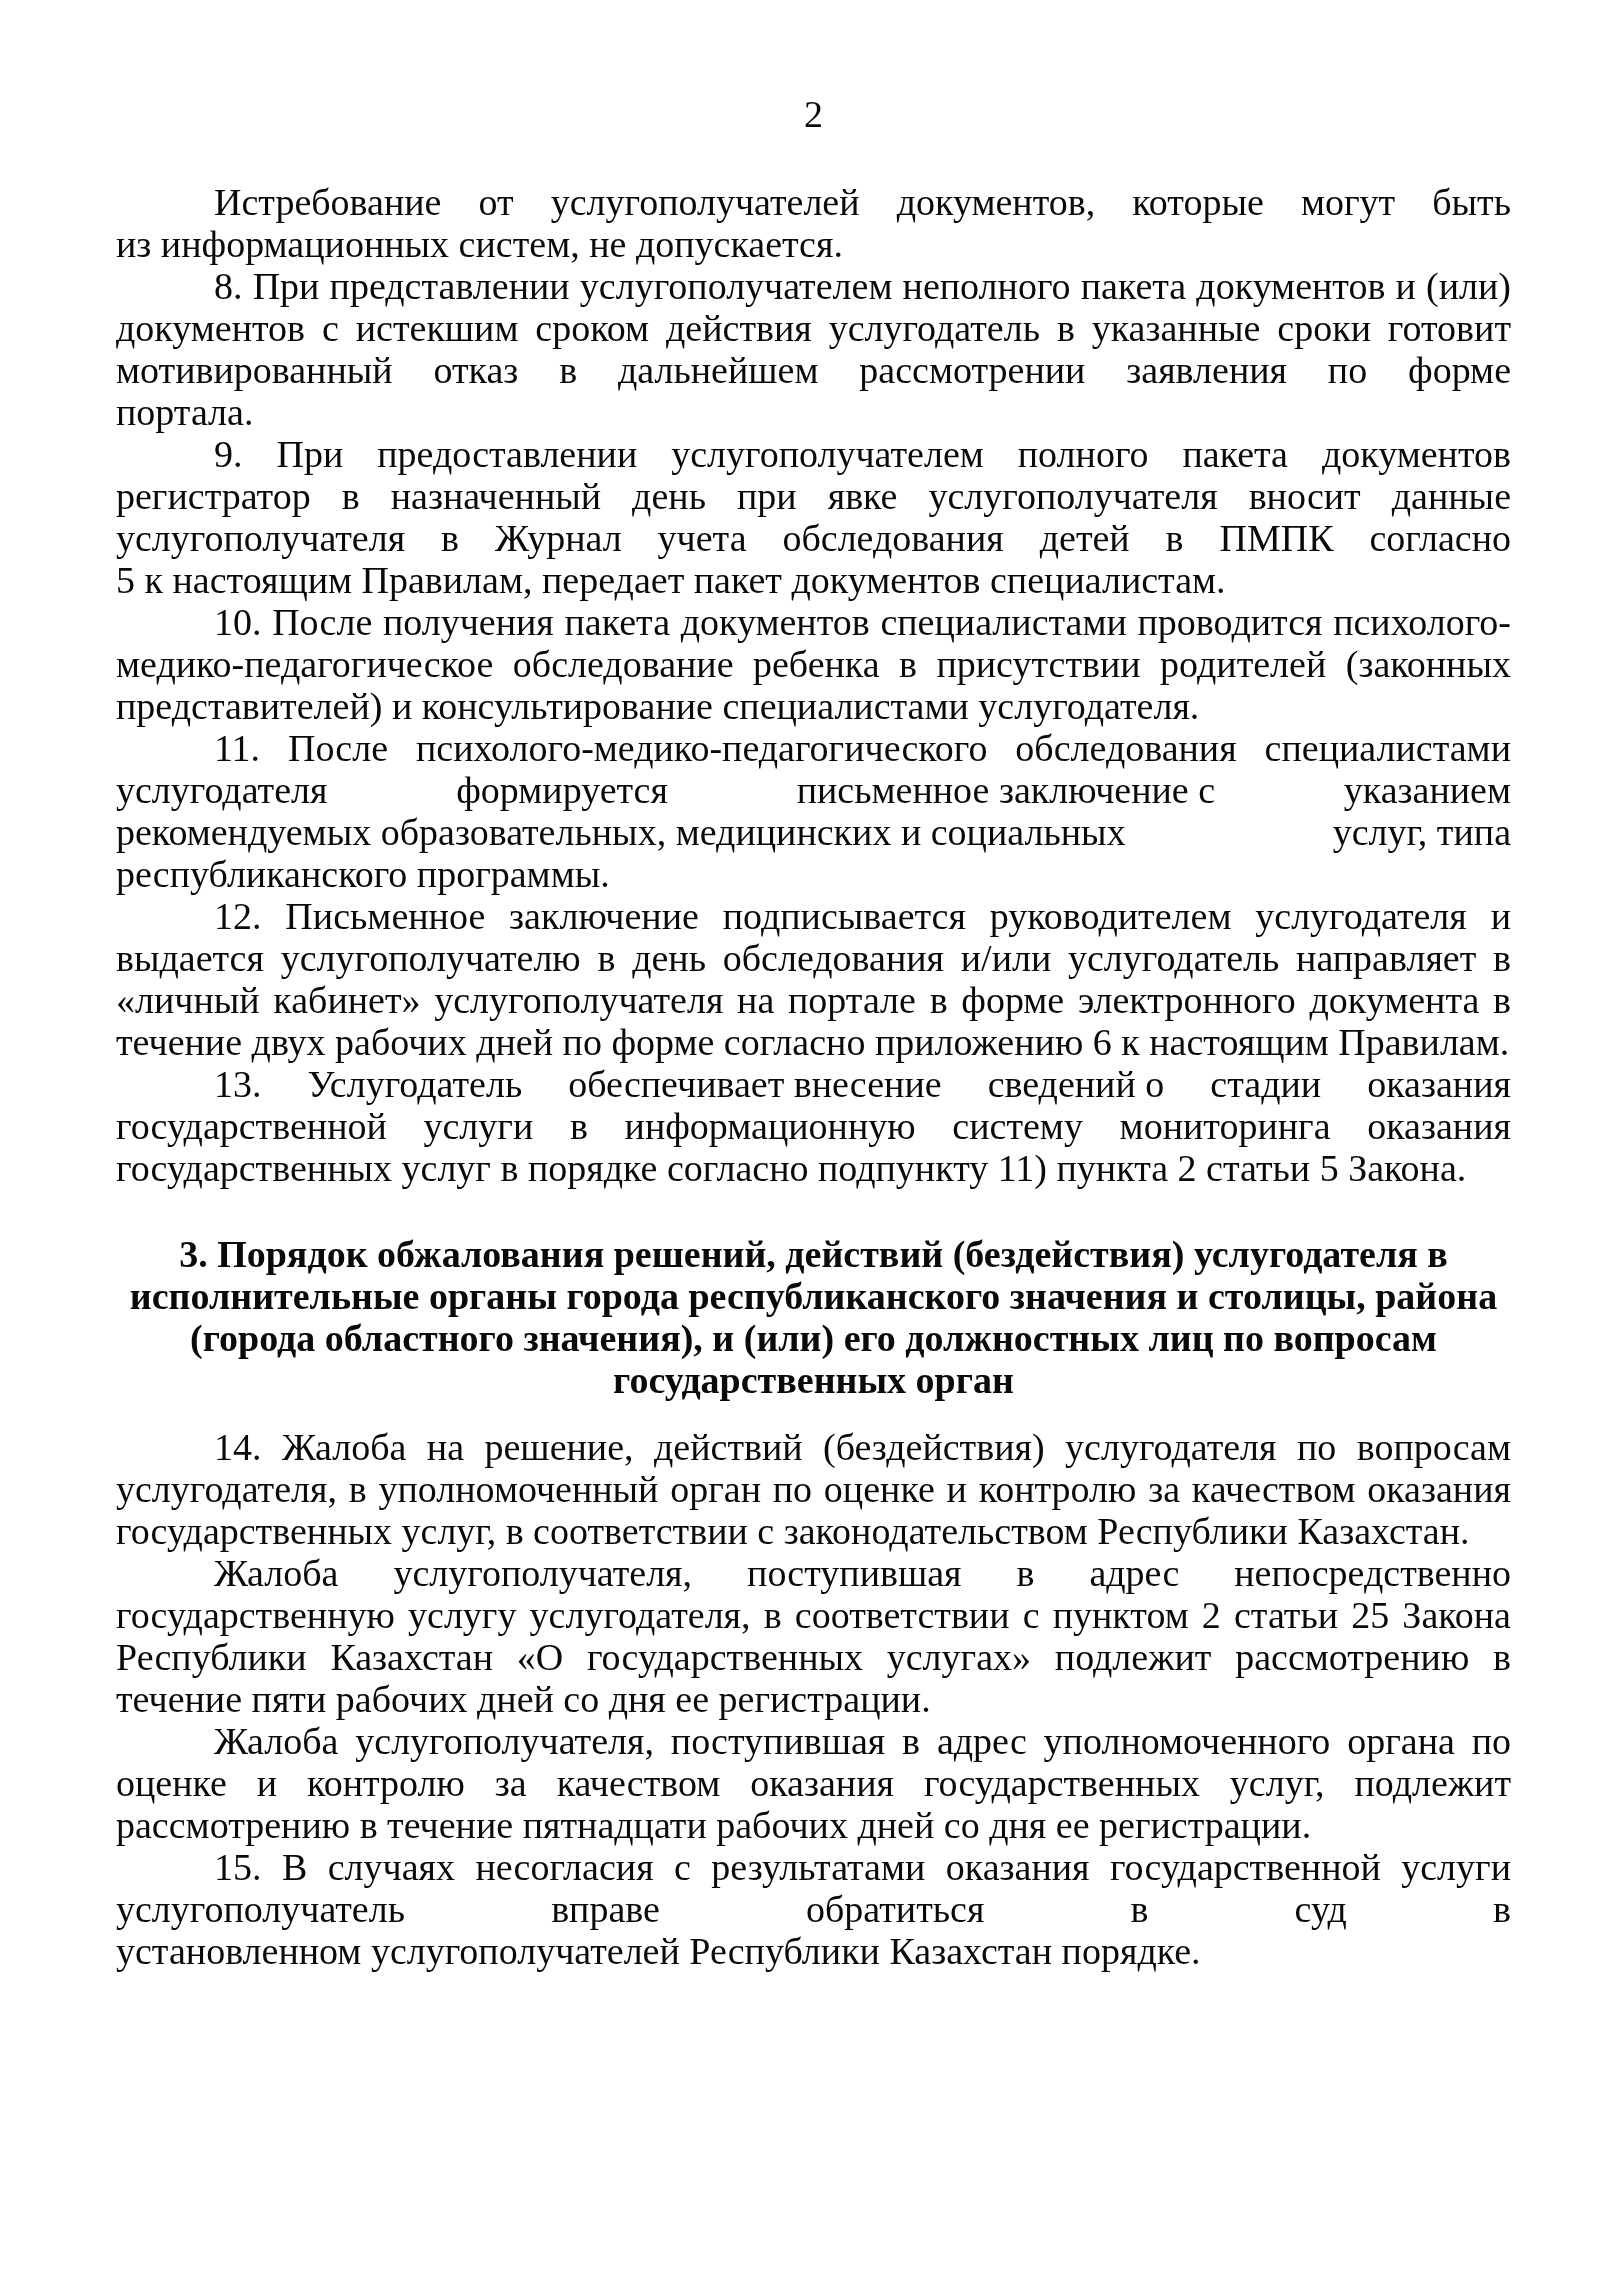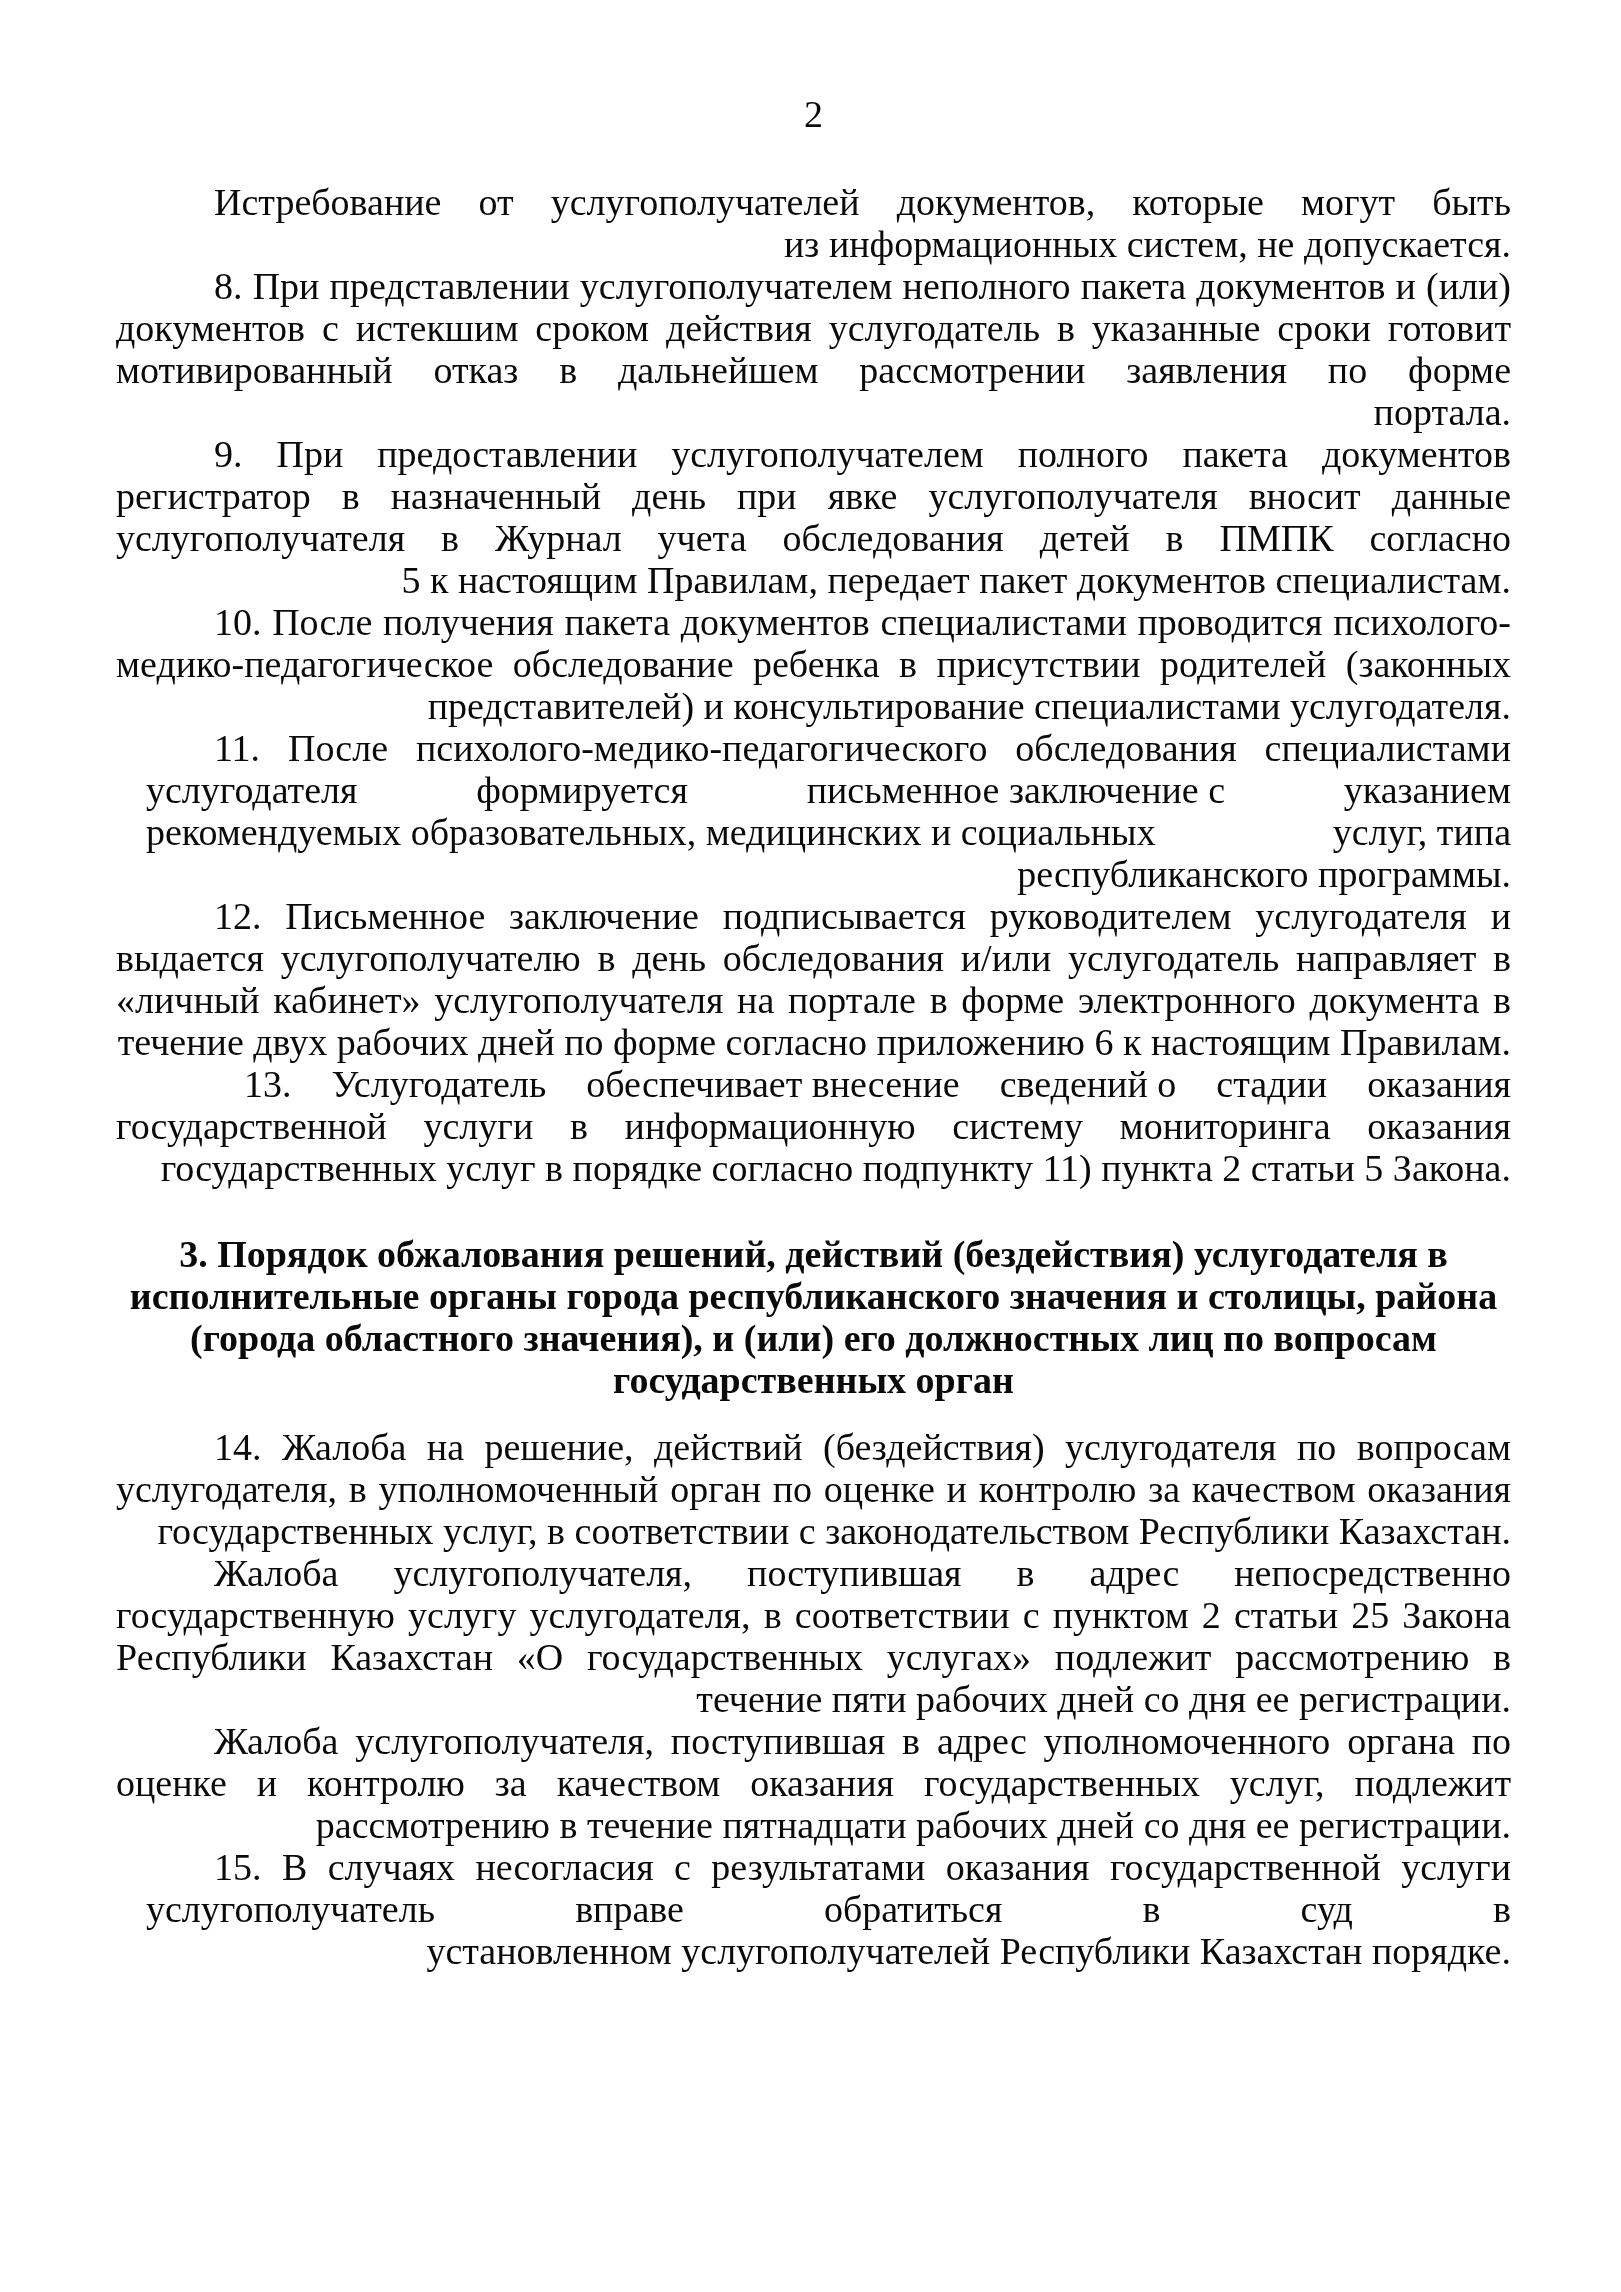--- a/index.html
+++ b/index.html
@@ -28,27 +28,26 @@
   .spacer { height: 46px; }
   .block { }
   .line {
     font-size: 38px;
     line-height: 42px;
     height: 42px;
     overflow: hidden;
     white-space: normal;
   }
   .line.just { text-align: justify; text-align-last: justify; }
-  .line.left { text-align: right; }
+  .line.left { text-align: left; }
   .line.indent { text-indent: 98px; }
   .line.spread {
     display: flex;
     justify-content: space-between;
     align-items: baseline;
-    margin-left: 30px;
   }
   .line.spread.pindent { padding-left: 98px; }
   .line.spread span { white-space: nowrap; }
   .heading { font-weight: bold; margin-top: 44px; margin-bottom: 24.5px; }
   .heading .line.center { text-align: center; }
 </style>
 </head>
 <body>
 
 <div class="page">

